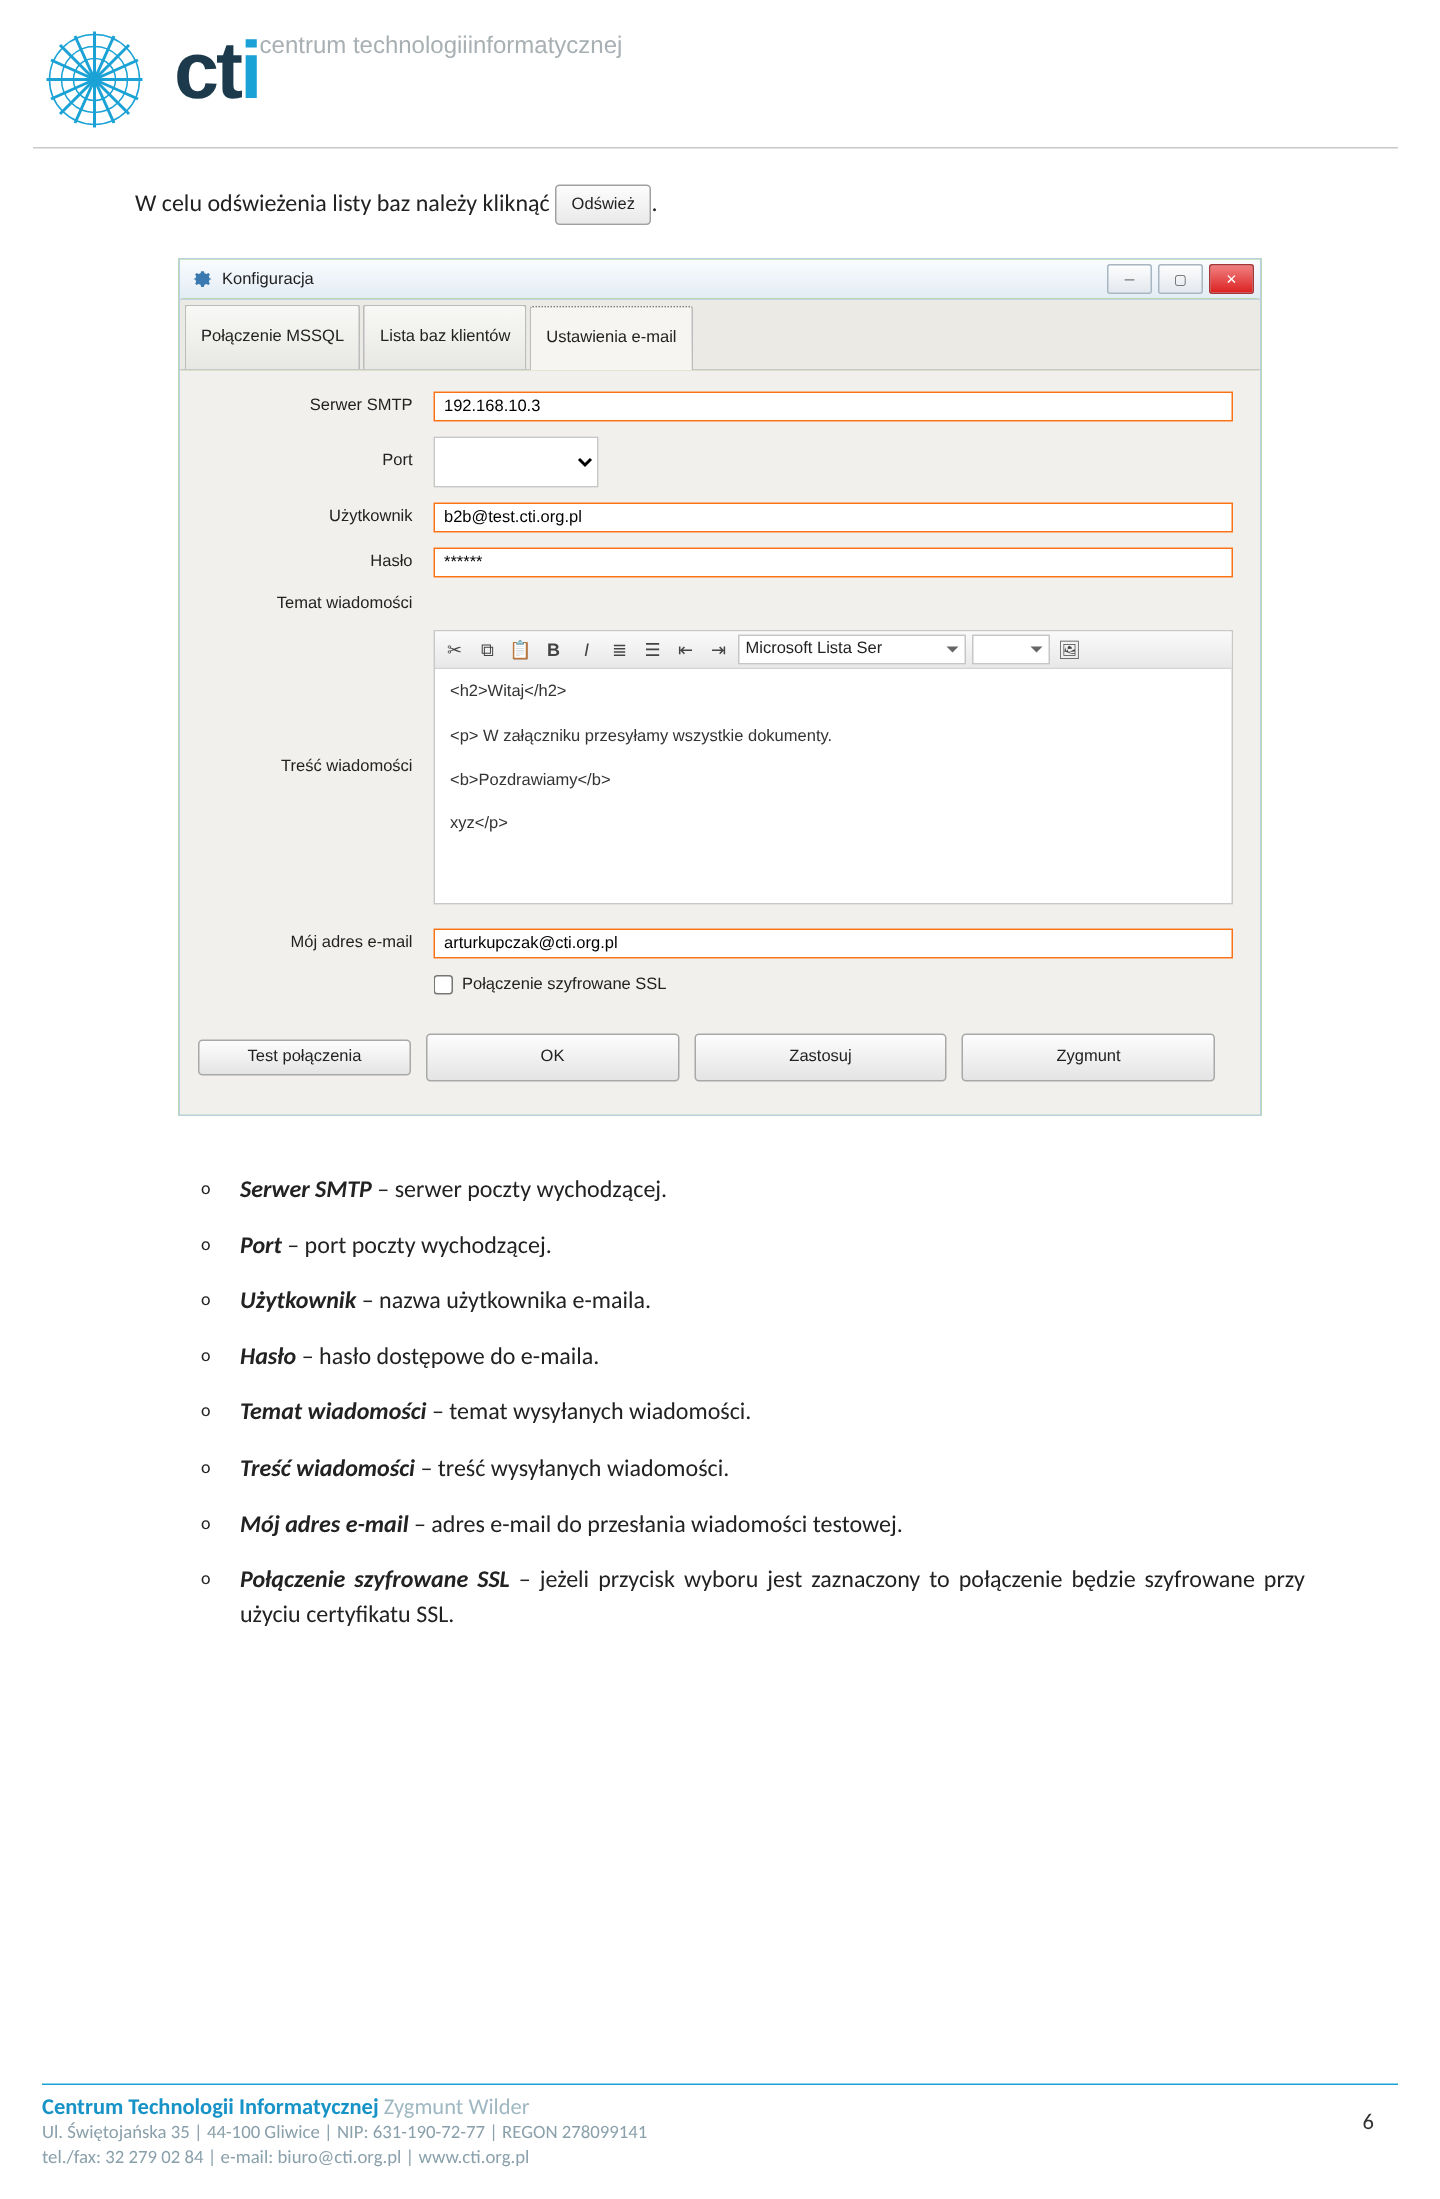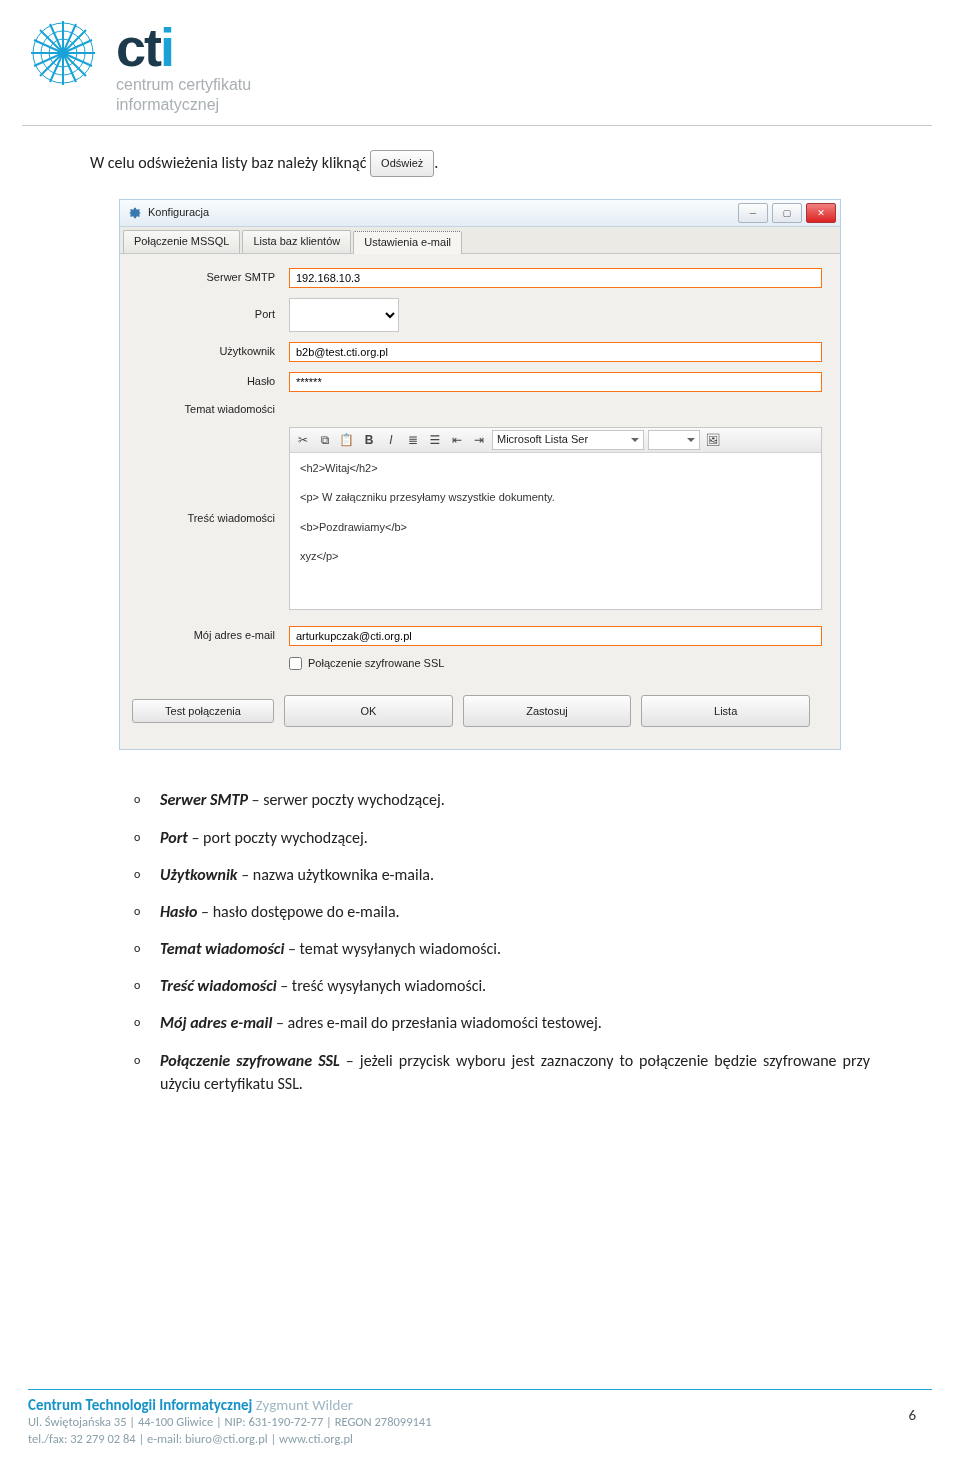--- a/index.html
+++ b/index.html
@@ -1,36 +1,36 @@
 <!DOCTYPE html>
 <html><head>
 <meta charset="utf-8">
 <style>
 html,body{margin:0;padding:0;background:#fff;font-family:Calibri,Arial,sans-serif;color:#222}
 .page{width:960px;min-height:1466px;position:relative;box-sizing:border-box;padding:0 0 140px 0}
 .logo-row{display:flex;align-items:flex-start;padding:18px 0 6px 28px}
 .logo-mark{width:70px;height:70px;position:relative;flex-shrink:0;margin-right:18px}
 .logo-mark svg{width:70px;height:70px}
-.logo-text{display:flex;flex-direction:column;margin-top:2px}
+.logo-text{display:flex;margin-top:2px}
 .logo-text .cti{font-size:54px;font-weight:600;color:#1c3a4b;letter-spacing:-2px;font-family:Arial,sans-serif;line-height:1}
 .logo-text .dot{color:#1aa2d6}
 .logo-text .sub{color:#a8b0b3;font-size:16px;line-height:1.15;margin-top:2px;font-family:Arial,sans-serif}
 hr.toprule{border:none;border-top:1px solid #c9c9c9;margin:4px 28px 0 22px}
 .content{padding:24px 90px 0 90px;font-size:16px;line-height:1.4}
 .content p{margin:0 0 18px 0}
 .inline-btn{display:inline-block;border:1px solid #a0a0a0;border-radius:3px;background:linear-gradient(#fdfdfd,#e9e9e9);padding:5px 10px;font-size:11px;font-family:Tahoma,Arial,sans-serif;color:#222;vertical-align:middle}
 .screenshot{margin:22px auto 0;width:720px;border:1px solid #b7cfe3;background:#84cc16;font-family:Tahoma,Arial,sans-serif;font-size:11px;color:#222;box-shadow:0 0 0 1px #e9f2fa inset}
 .titlebar{display:flex;align-items:center;background:linear-gradient(#f9fcff,#e3ecf4);border-bottom:1px solid #c4d4e2;height:26px;padding:0 4px}
 .titlebar .gear{width:14px;height:14px;margin:0 6px 0 4px;display:inline-flex;align-items:center;justify-content:center;color:#3a7ab0}
 .titlebar .title{flex:1}
 .winbtns{display:flex;gap:4px}
 .winbtn{width:28px;height:18px;border:1px solid #a8b6c2;border-radius:2px;background:linear-gradient(#fdfdfd,#e3e8ee);display:flex;align-items:center;justify-content:center;font-size:9px;color:#555}
 .winbtn.close{background:linear-gradient(#f08080,#d22);color:#fff;border-color:#a33}
 .tabs{display:flex;background:#eceae5;padding:3px 3px 0 3px;border-bottom:1px solid #c8c8c8}
-.tab{padding:3px 10px;border:1px solid #bcbcbc;border-bottom:none;background:linear-gradient(#f8f8f6,#e7e7e3);margin-right:2px;border-radius:2px 2px 0 0;font-size:11px}
+.tab{padding:13px 10px;border:1px solid #bcbcbc;border-bottom:none;background:linear-gradient(#f8f8f6,#e7e7e3);margin-right:2px;border-radius:2px 2px 0 0;font-size:11px}
 .tab.active{background:#f6f5f1;border-bottom:1px solid #f6f5f1;position:relative;top:1px;border-style:dotted solid none solid;border-color:#7a7a7a #bcbcbc transparent #bcbcbc}
 .formarea{background:#f1f0ed;padding:14px 18px 16px 0}
 .frow{display:flex;align-items:center;margin-bottom:10px}
 .frow .lbl{width:155px;text-align:right;padding-right:14px;font-size:11px}
 .frow .ctl{flex:1}
 .tinput{width:100%;box-sizing:border-box;border:1px solid #f97316;background:#fff;height:20px;padding:2px 6px;font-size:11px;font-family:Tahoma,Arial,sans-serif}
 .tselect{width:110px;border:1px solid #c8c8c8;background:#fff;height:20px;padding:16px 4px;font-size:11px;font-family:Tahoma,Arial,sans-serif}
 .editor{border:1px solid #c8c8c8;background:#fff}
 .etoolbar{display:flex;align-items:center;background:linear-gradient(#fafafa,#e8e8e8);border-bottom:1px solid #d3d3d3;padding:2px 4px;gap:4px;flex-wrap:nowrap}
 .ebtn{width:18px;height:18px;display:inline-flex;align-items:center;justify-content:center;font-size:12px;color:#444}
@@ -77,21 +77,21 @@
         <line x1="22" y1="6" x2="48" y2="64"></line>
               <line x1="48" y1="6" x2="22" y2="64"></line>
         <line x1="6" y1="22" x2="64" y2="48"></line>
               <line x1="6" y1="48" x2="64" y2="22"></line>
             </g>
       </g>
         </svg>
     </div>
     <div class="logo-text">
       <div class="cti">ct<span class="dot">i</span></div>
-      <div class="sub">centrum certyfikatu</div>
+      <div class="sub">centrum technologii</div>
       <div class="sub">informatycznej</div>
     </div>
   </div>
   <hr class="toprule">
 
   <div class="content">
     <p>
       <span>W celu odświeżenia listy baz należy kliknąć </span>
       <span class="inline-btn">Odśwież</span><span>.</span>
     </p>
@@ -176,21 +176,21 @@
           <div class="lbl"></div>
           <div class="ctl ckrow">
             <input type="checkbox" style="">
             <span>Połączenie szyfrowane SSL</span>
           </div>
         </div>
         <div class="btnrow">
           <div class="bigbtn small">Test połączenia</div>
           <div class="bigbtn">OK</div>
           <div class="bigbtn">Zastosuj</div>
-          <div class="bigbtn">Lista</div>
+          <div class="bigbtn">Zygmunt</div>
         </div>
       </div>
     </div>
 
     <div class="descs">
       <div class="item">
           <div class="bullet">o</div>
           <div class="txt"><b>Serwer SMTP</b><span> – serwer poczty wychodzącej.</span></div>
         </div>
       <div class="item">

